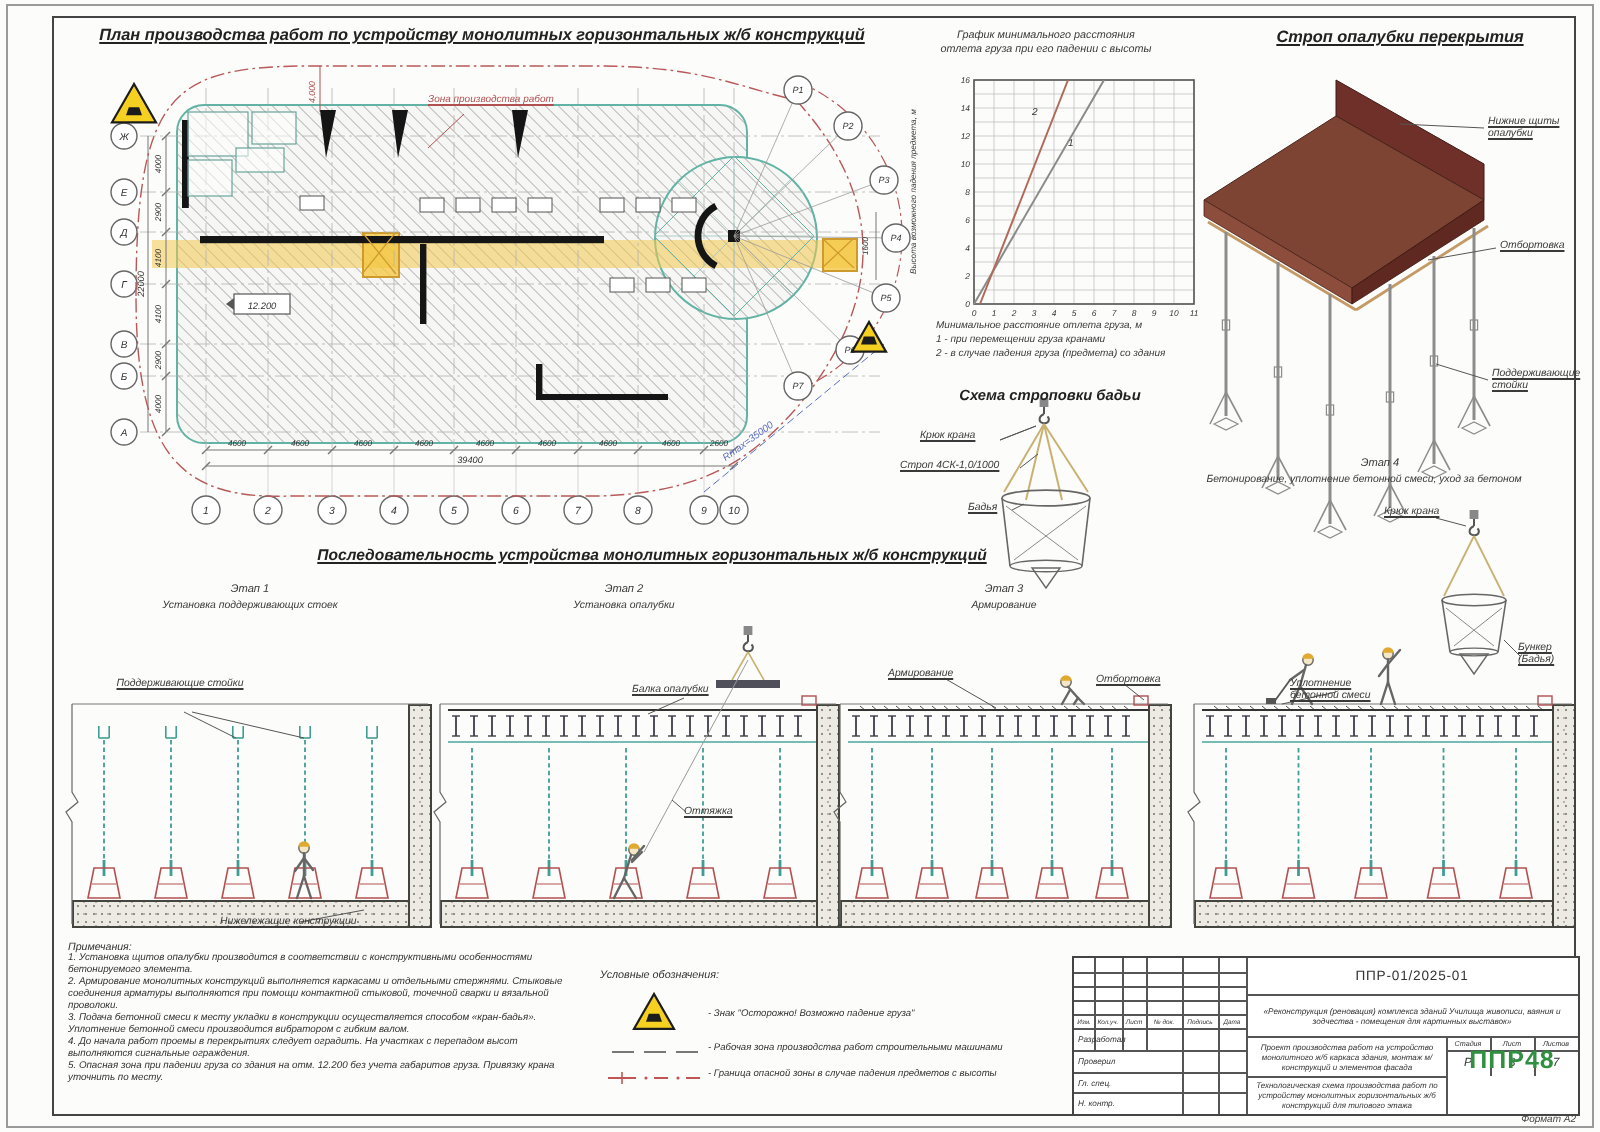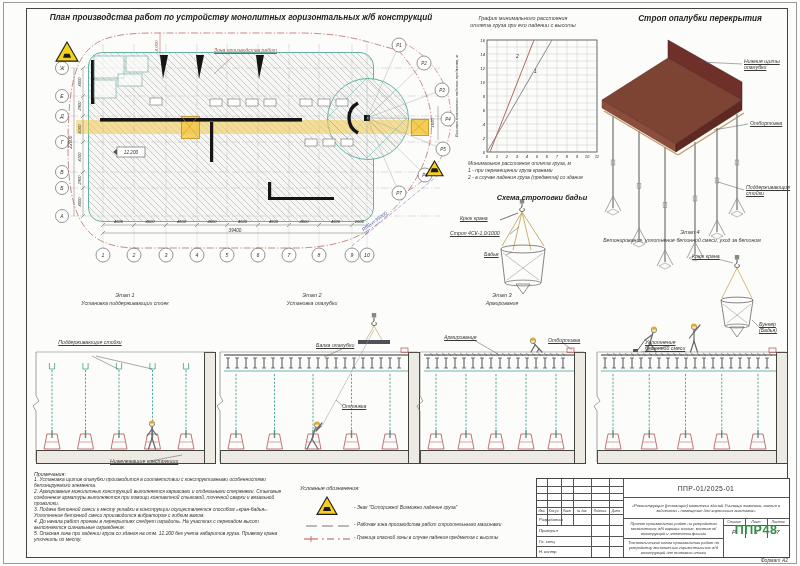--- a/index.html
+++ b/index.html
@@ -7,21 +7,21 @@
          font-family:"Liberation Sans",sans-serif;color:#333;}
   .frame-outer{position:absolute;left:3px;top:2px;width:792px;height:560px;border:1px solid #9a9a9a;}
   .frame-main{position:absolute;left:26px;top:8px;width:760px;height:548px;border:1.3px solid #444;}
   svg#art{position:absolute;left:0;top:0;}
   svg text{font-family:"Liberation Sans",sans-serif;font-style:italic;}
   .lbl{position:absolute;font-size:5.2px;font-style:italic;color:#3a3a3a;line-height:1.18;}
   .ul{text-decoration:underline;text-underline-offset:1px;}
   .ctr{text-align:center;}
   .red{color:#b05050;}
   .blue{color:#5b6cc0;}
-  .title{position:absolute;font-size:8.2px;font-weight:bold;font-style:italic;color:#222;text-align:center;}
+  .title{position:absolute;font-size:8.2px;font-weight:bold;font-style:italic;color:#222;text-align:center;text-decoration:underline;}
   .subtitle{position:absolute;font-size:7.4px;font-weight:bold;font-style:italic;color:#222;text-align:center;}
   .hatch{position:absolute;background-color:#f6f7f4;
      background-image:repeating-linear-gradient(45deg,rgba(110,110,110,.30) 0 .7px,transparent .7px 4.6px);}
   .conc{position:absolute;background-color:#eceae2;border:.8px solid #44443f;
      background-image:radial-gradient(#8f8f86 .5px,transparent .65px),radial-gradient(#b3b3a8 .5px,transparent .65px);
      background-size:4px 4px,6px 6px;background-position:0 0,2px 3px;}
   .band{position:absolute;background:rgba(242,201,76,.55);}
   .ybox{position:absolute;background:rgba(244,198,60,.75);border:.8px solid #cf9a2c;}
   .tb{position:absolute;left:536px;top:478px;width:252px;height:78px;border:1px solid #444;background:#fff;font-style:italic;}
   .tb .vl,.tb .hl{position:absolute;background:#555;}
@@ -766,25 +766,26 @@
   <div class="lbl" style="left:455px;top:40px;width:9px;height:112px;font-size:4.1px;writing-mode:vertical-rl;transform:rotate(180deg);text-align:center;">Высота возможного падения предмета, м</div>
   <div class="lbl" style="left:468px;top:161px;width:160px;font-size:5px;">Минимальное расстояние отлета груза, м</div>
   <div class="lbl" style="left:468px;top:168px;width:160px;font-size:5px;">1 - при перемещении груза кранами</div>
   <div class="lbl" style="left:468px;top:175px;width:160px;font-size:5px;">2 - в случае падения груза (предмета) со здания</div>
 
   <div class="title" style="left:612px;top:14px;width:176px;">Строп опалубки перекрытия</div>
   <div class="lbl ul" style="left:744px;top:58px;width:46px;">Нижние щиты опалубки</div>
   <div class="lbl ul" style="left:750px;top:120px;width:42px;">Отбортовка</div>
   <div class="lbl ul" style="left:746px;top:184px;width:48px;">Поддерживающие стойки</div>
 
-  <div class="subtitle" style="left:469px;top:193px;width:146px;">Схема строповки бадьи</div>
+  <div class="subtitle" style="left:452px;top:193px;width:146px;">Схема строповки бадьи</div>
   <div class="lbl ul" style="left:460px;top:215px;width:40px;">Крюк крана</div>
   <div class="lbl ul" style="left:450px;top:230px;width:62px;">Строп 4СК-1,0/1000</div>
   <div class="lbl ul" style="left:484px;top:251px;width:24px;">Бадья</div>
 
+  <div class="title" style="left:150px;top:273px;width:352px;font-size:7.8px;">Последовательность устройства монолитных горизонтальных ж/б конструкций</div>
 
   <div class="lbl ctr" style="left:45px;top:292px;width:160px;font-size:5.6px;">Этап 1</div>
   <div class="lbl ctr" style="left:45px;top:300px;width:160px;">Установка поддерживающих стоек</div>
   <div class="lbl ctr" style="left:232px;top:292px;width:160px;font-size:5.6px;">Этап 2</div>
   <div class="lbl ctr" style="left:232px;top:300px;width:160px;">Установка опалубки</div>
   <div class="lbl ctr" style="left:422px;top:292px;width:160px;font-size:5.6px;">Этап 3</div>
   <div class="lbl ctr" style="left:422px;top:300px;width:160px;">Армирование</div>
   <div class="lbl ctr" style="left:640px;top:229px;width:100px;font-size:5.6px;">Этап 4</div>
   <div class="lbl ctr" style="left:574px;top:237px;width:216px;">Бетонирование, уплотнение бетонной смеси, уход за бетоном</div>
 

